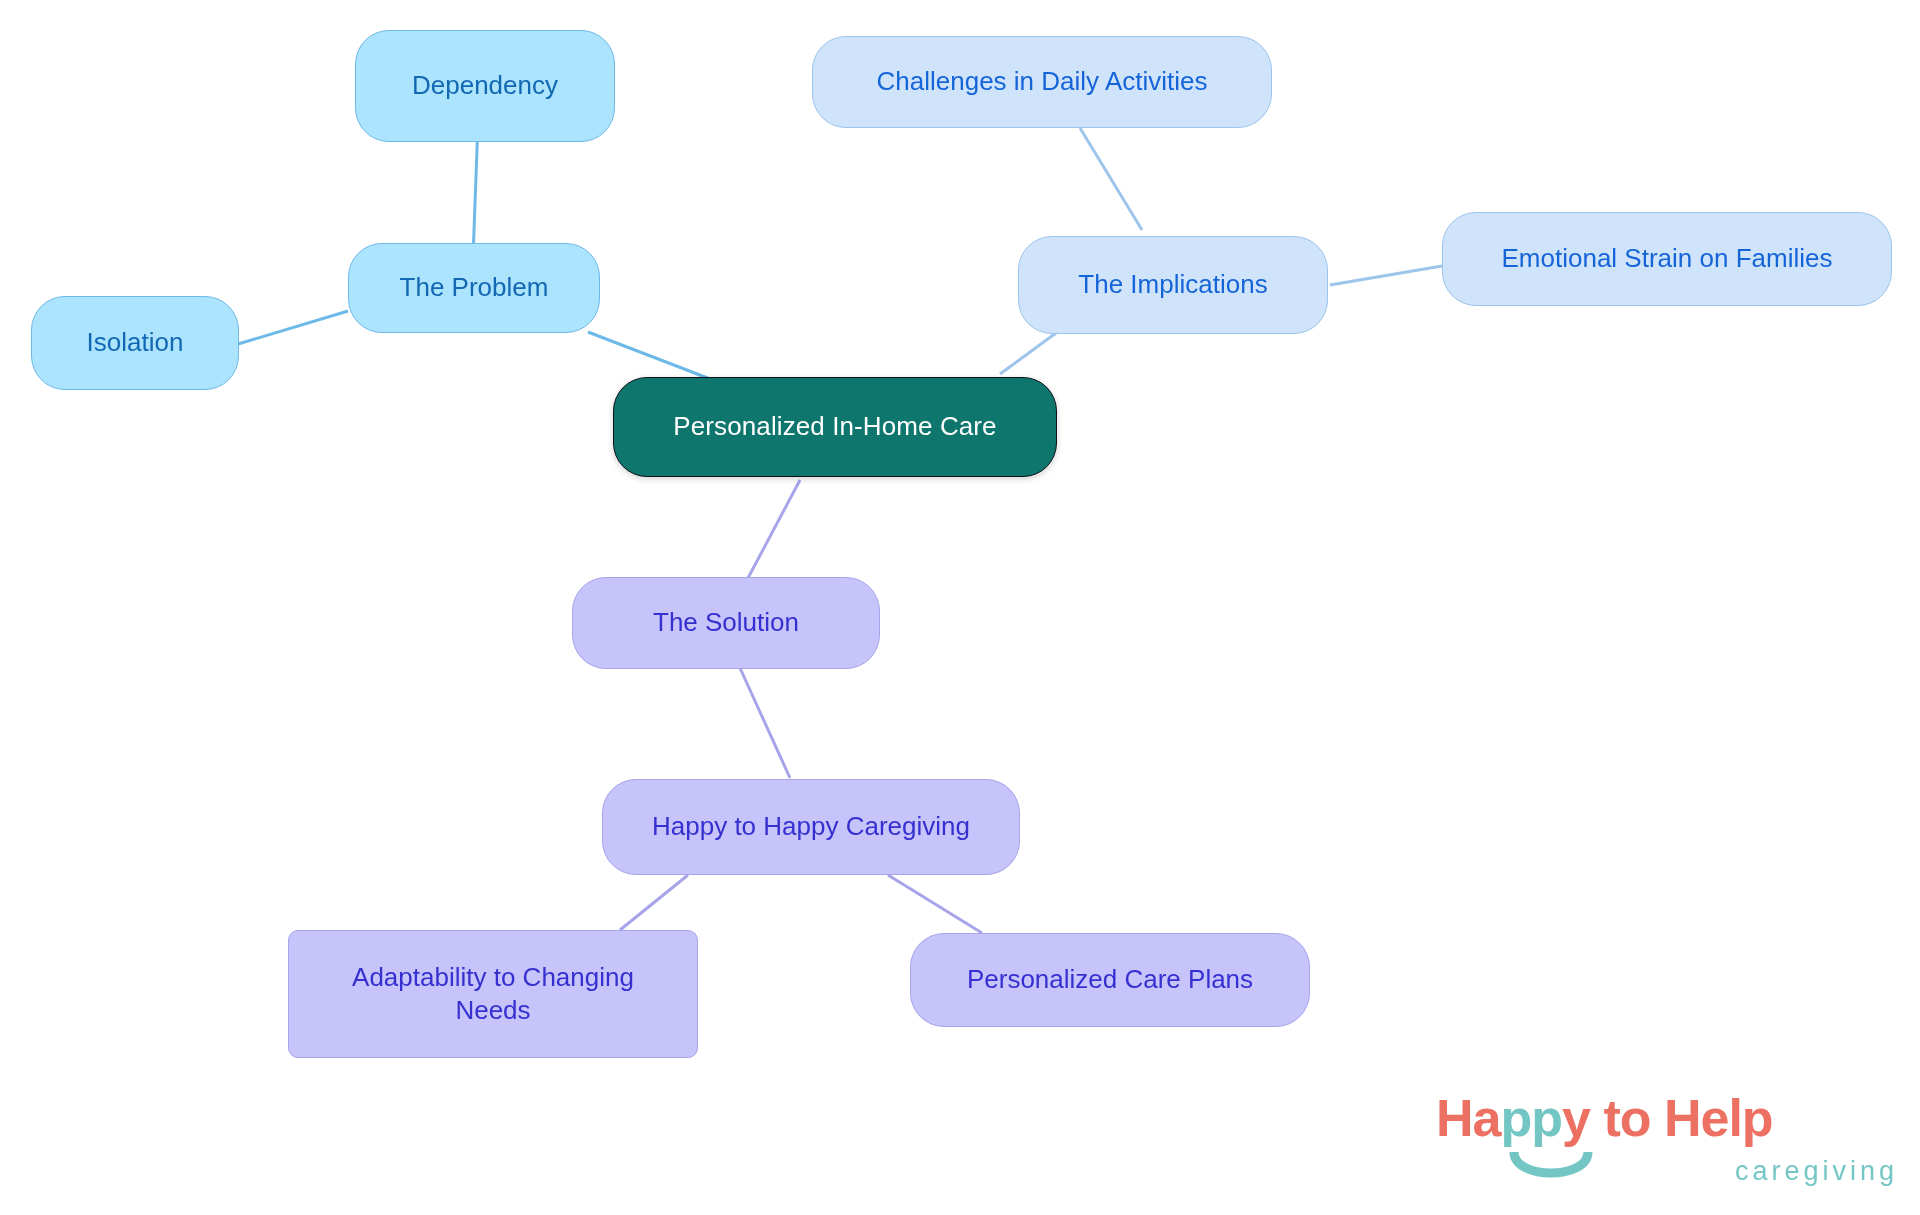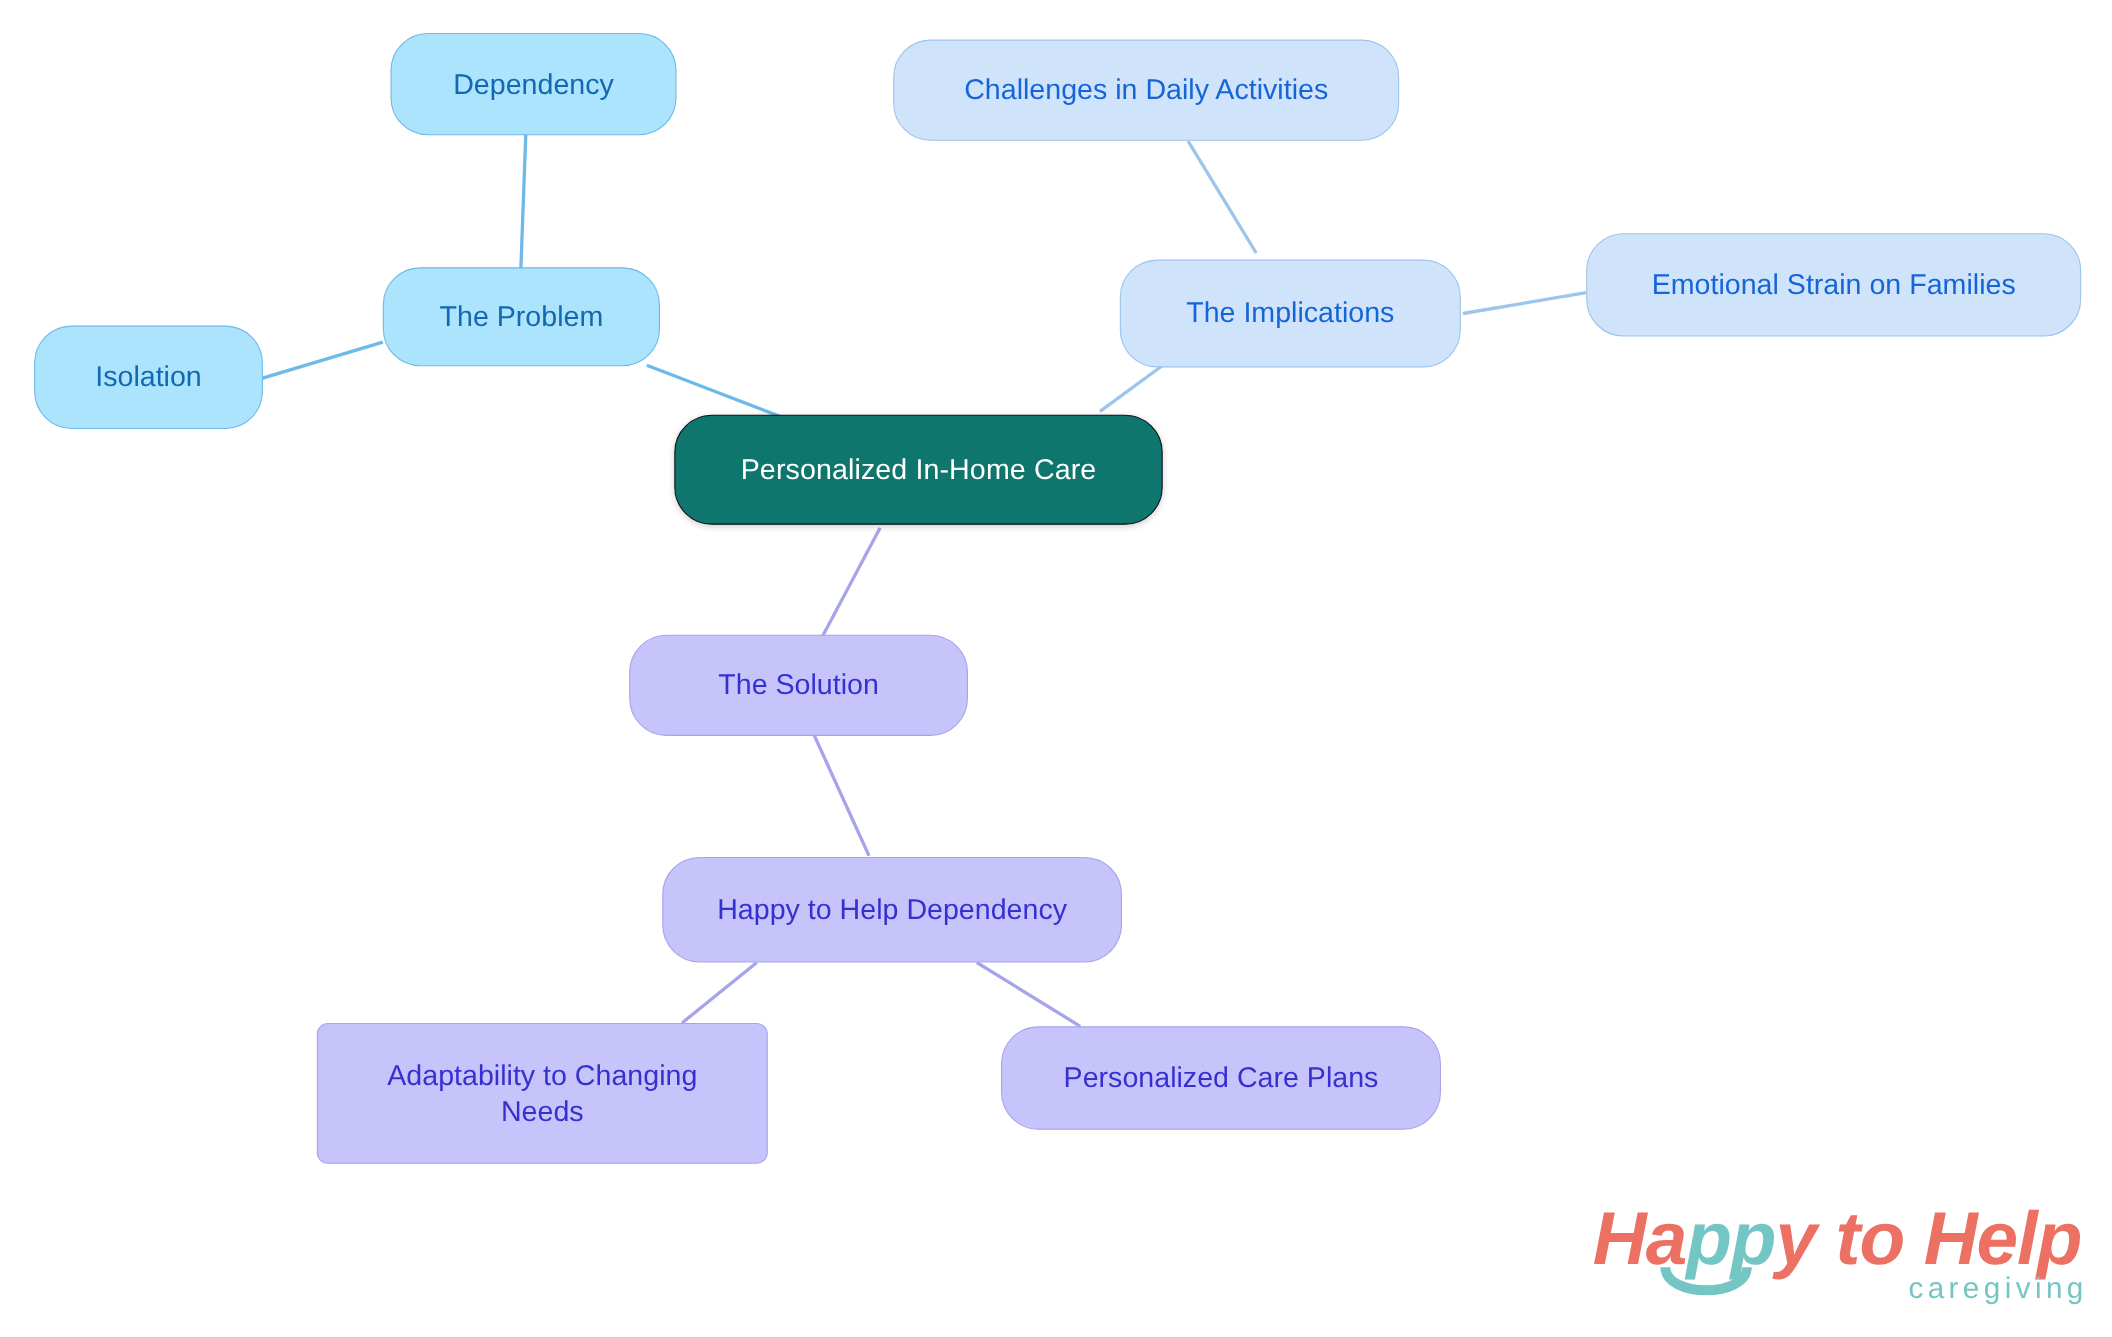--- a/index.html
+++ b/index.html
@@ -63,27 +63,26 @@
   }
   .logo{
     position:absolute;
     left:1432px;
     top:1092px;
     width:470px;
     height:118px;
   }
   .logo-word{
     position:absolute;
-    left:16px;top:0;
-    font-size:68px;
+    left:4px;top:0;
+    font-size:52px;
     font-weight:bold;
     letter-spacing:-1px;
     line-height:1;
     white-space:nowrap;
-    font-style:italic;
   }
   .logo-sub{
     position:absolute;
     right:4px;
     top:66px;
     font-size:27px;
     letter-spacing:4px;
     line-height:1;
     white-space:nowrap;
   }
@@ -121,42 +120,42 @@
   </div>
 
   <div class="node node-blue" style="left:348px;top:243px;width:252px;height:90px;">
     <span>The Problem</span>
   </div>
 
   <div class="node node-blue" style="left:31px;top:296px;width:208px;height:94px;">
     <span>Isolation</span>
   </div>
 
-  <div class="node node-blue" style="left:355px;top:30px;width:260px;height:93px;">
+  <div class="node node-blue" style="left:355px;top:30px;width:260px;height:112px;">
     <span>Dependency</span>
   </div>
 
   <div class="node node-paleblue" style="left:1018px;top:236px;width:310px;height:98px;">
     <span>The Implications</span>
   </div>
 
   <div class="node node-paleblue" style="left:812px;top:36px;width:460px;height:92px;">
     <span>Challenges in Daily Activities</span>
   </div>
 
   <div class="node node-paleblue" style="left:1442px;top:212px;width:450px;height:94px;">
     <span>Emotional Strain on Families</span>
   </div>
 
   <div class="node node-purple" style="left:572px;top:577px;width:308px;height:92px;">
     <span>The Solution</span>
   </div>
 
   <div class="node node-purple" style="left:602px;top:779px;width:418px;height:96px;">
-    <span>Happy to Help Dependency</span>
+    <span>Happy to Happy Caregiving</span>
   </div>
 
   <div class="node node-purple" style="left:288px;top:930px;width:410px;height:128px;border-radius:10px;">
     <span>Adaptability to Changing
 Needs</span>
   </div>
 
   <div class="node node-purple" style="left:910px;top:933px;width:400px;height:94px;justify-content:center;">
     <span>Personalized Care Plans</span>
   </div>

